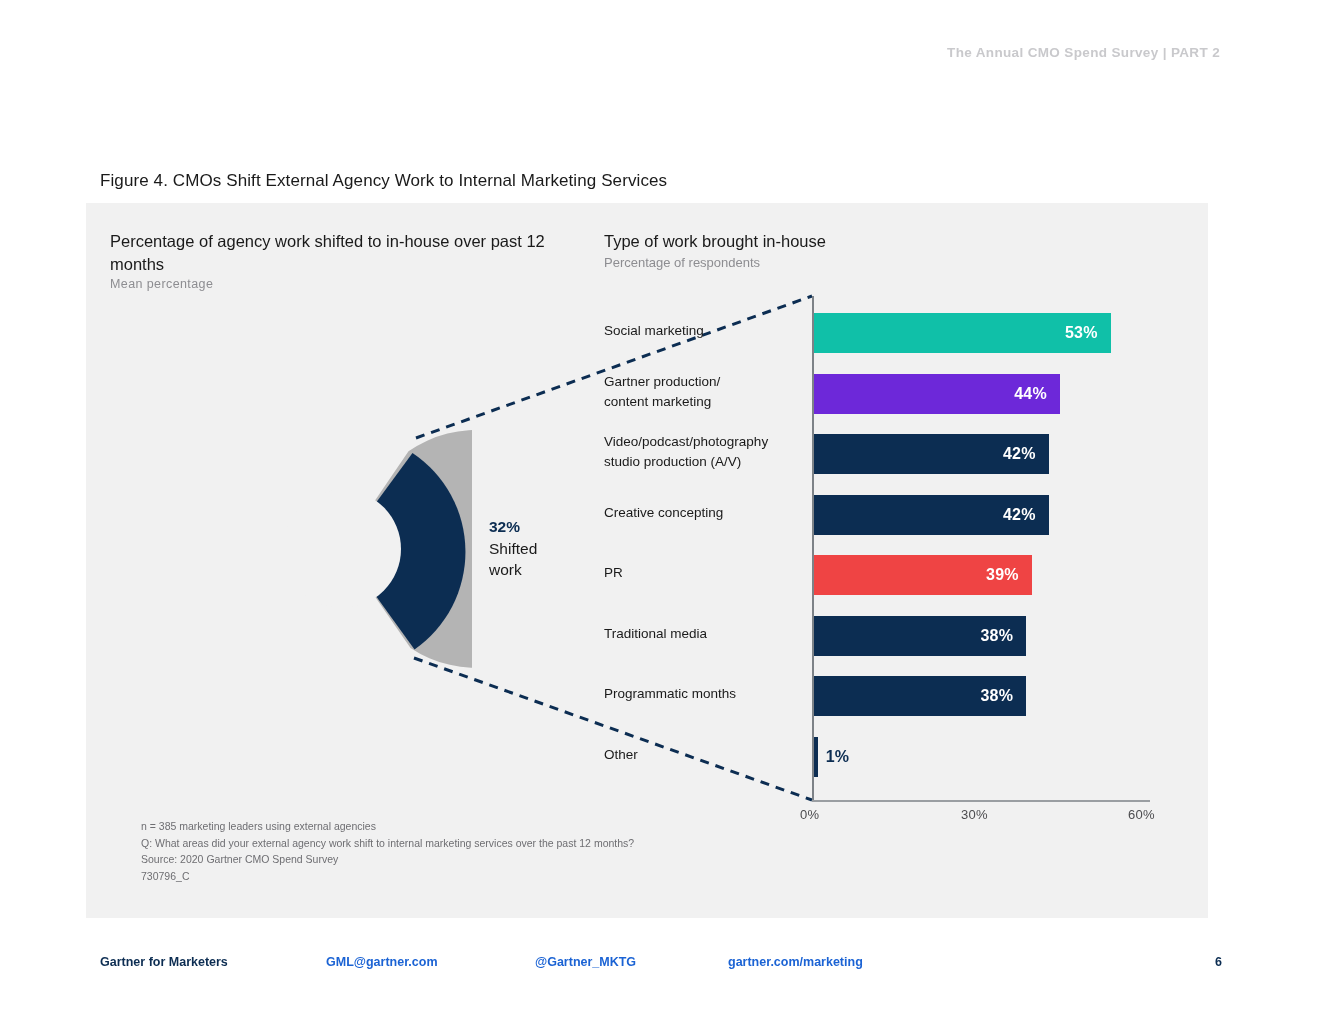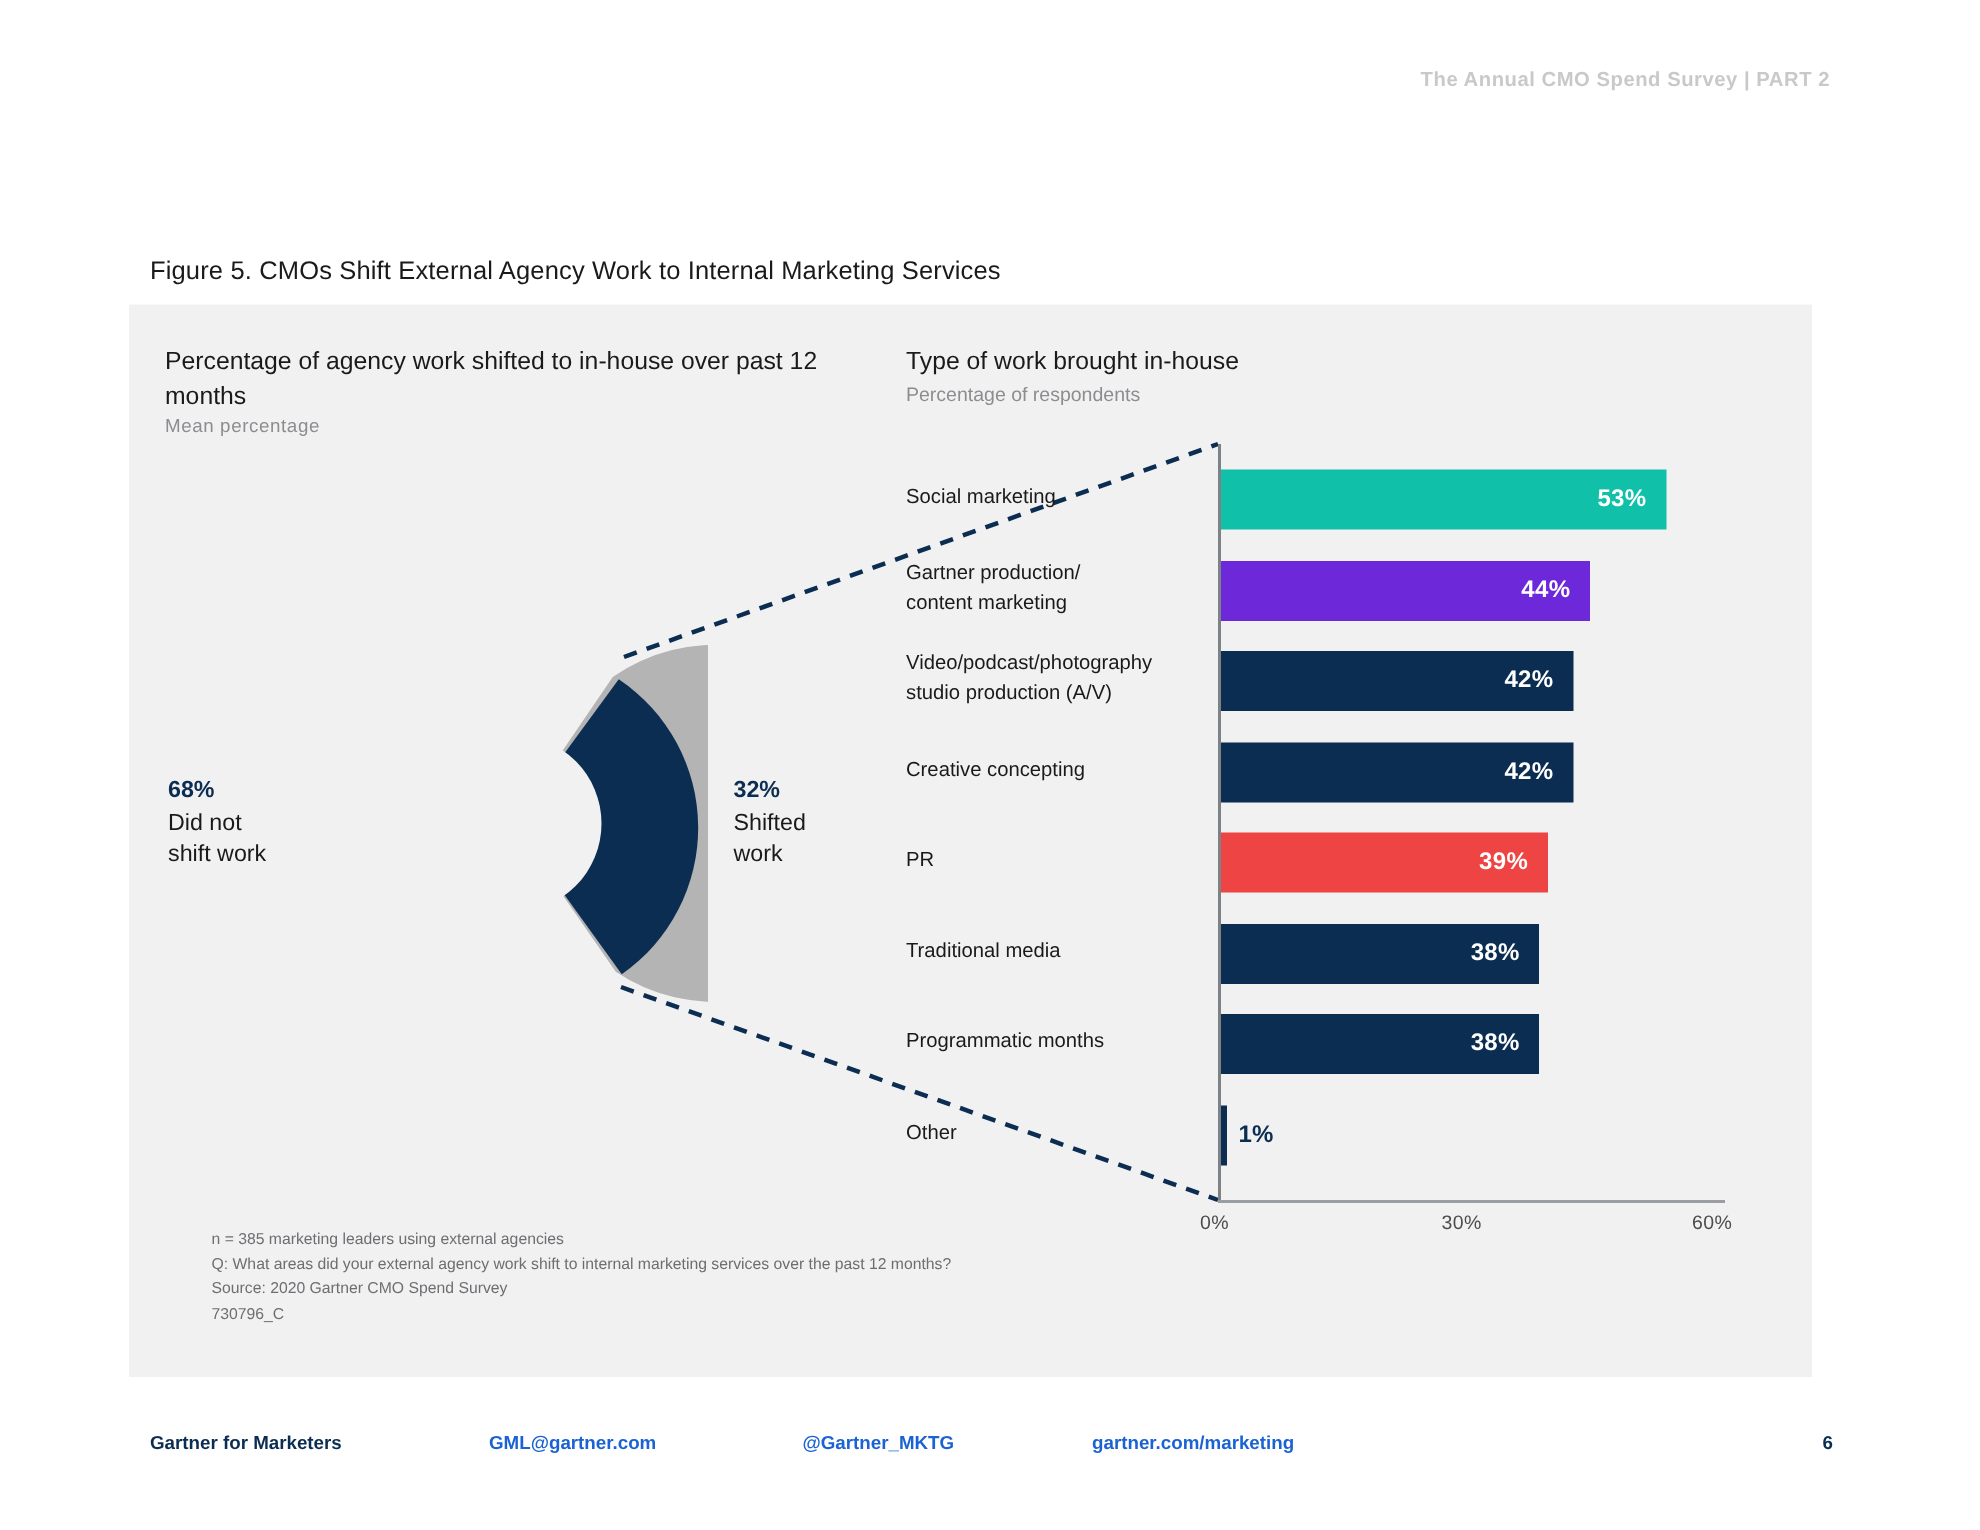--- a/index.html
+++ b/index.html
@@ -219,21 +219,21 @@
     position: absolute;
     right: 0;
     color: #0c2d52;
   }
 </style>
 </head>
 <body>
 
 <div class="page-header">The Annual CMO Spend Survey  |  PART 2</div>
 
-<div class="figure-title">Figure 5. CMOs Shift External Agency Work to Internal Marketing Services</div>
+<div class="figure-title">Figure 4. CMOs Shift External Agency Work to Internal Marketing Services</div>
 
 <div class="figure-panel">
 
   <div class="left-heading">Percentage of agency work shifted to in-house over past 12 months</div>
   <div class="left-subheading">Mean percentage</div>
 
   <div class="right-heading">Type of work brought in-house</div>
   <div class="right-subheading">Percentage of respondents</div>
 
   <svg class="connector-svg" viewBox="0 0 1122 715">
@@ -245,25 +245,20 @@
     <svg viewBox="0 0 260 260" width="260" height="260">
 
       <path d="M 130 130 L 198.5 228.9 A 119 119 0 1 0 196.5 32.3 Z" fill="#b4b4b4" transform="translate(0,0)"></path>
 
       <path d="M 130 130 L 200.5 33.9 A 119 119 0 0 1 202.5 230.5 Z" fill="#0c2d52"></path>
 
       <circle cx="130" cy="130" r="59" fill="#f1f1f1"></circle>
     </svg>
   </div>
 
-  <div class="donut-label label-left">
-    <span class="pct">68%</span>
-    <span>Did not</span><br>
-    <span>shift work</span>
-  </div>
   <div class="donut-label label-right">
     <span class="pct">32%</span>
     <span>Shifted</span><br>
     <span>work</span>
   </div>
 
   <div class="bars-area">
     <div id="bars-host">
         <div class="bar-label" style="top: 118px;"><span>Social marketing</span></div>
         <div class="bar-rect" style="left: 726px; top: 110px; width: 298.567px; background: rgb(16, 192, 168);">

